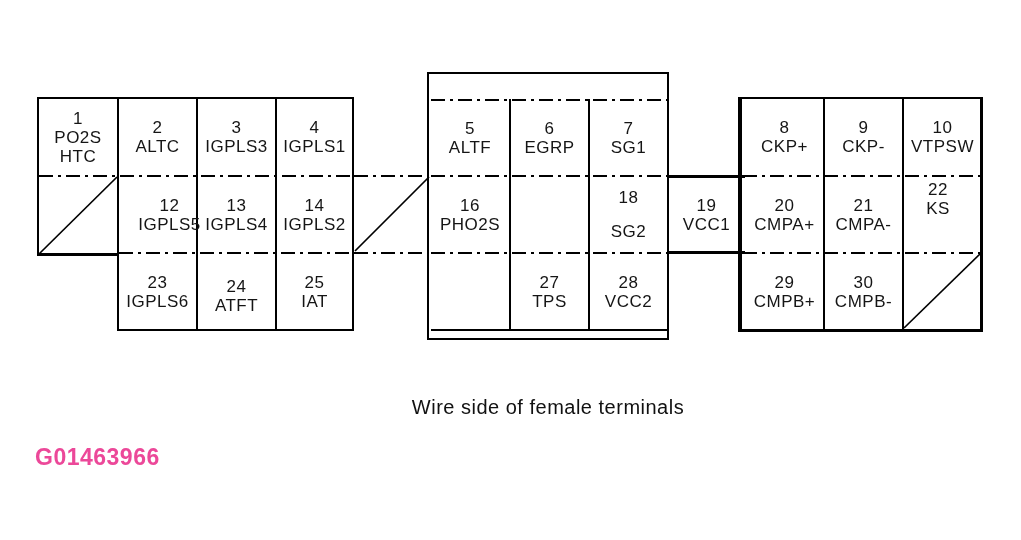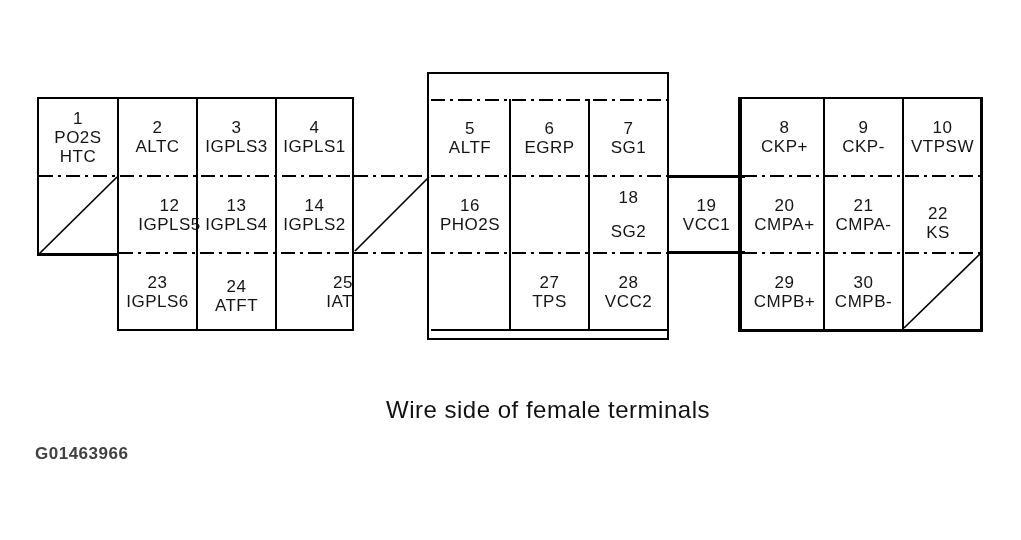--- a/index.html
+++ b/index.html
@@ -57,33 +57,33 @@
     position: absolute;
     left: 0; top: 0;
     width: 1021px; height: 540px;
     pointer-events: none;
   }
   .caption {
     position: absolute;
     top: 396px;
     left: 548px;
     transform: translateX(-50%);
-    font-size: 24px;
+    font-size: 20px;
     letter-spacing: 0.5px;
     color: #111111;
     white-space: nowrap;
   }
   .figure-code {
     position: absolute;
     top: 444px;
     left: 35px;
-    font-size: 17px;
+    font-size: 23px;
     font-weight: bold;
     letter-spacing: 0.5px;
-    color: #404040;
+    color: #ec4899;
   }
 </style>
 </head>
 <body>
 
 <div class="page">
 
   <div class="hl" style="left:37px; top:97px; width:317px; height:2px;"></div>
   <div class="vl" style="left:37px; top:97px; width:2px; height:158px;"></div>
   <div class="hl" style="left:37px; top:253px; width:82px; height:3px;"></div>
@@ -154,21 +154,21 @@
     <span class="lbl">IGPLS2</span>
   </div>
   <div class="cell" style="left:118px; top:253px; width:79px; height:77px;">
     <span class="num">23</span>
     <span class="lbl">IGPLS6</span>
   </div>
   <div class="cell" style="left:197px; top:257px; width:79px; height:77px;">
     <span class="num">24</span>
     <span class="lbl">ATFT</span>
   </div>
-  <div class="cell" style="left:276px; top:253px; width:77px; height:77px;align-items:flex-end;">
+  <div class="cell" style="left:276px; top:253px; width:77px; height:77px;">
     <span class="num">25</span>
     <span class="lbl">IAT</span>
   </div>
 
   <div class="cell" style="left:430px; top:100px; width:80px; height:76px;">
     <span class="num">5</span>
     <span class="lbl">ALTF</span>
   </div>
   <div class="cell" style="left:510px; top:100px; width:79px; height:76px;">
     <span class="num">6</span>
@@ -213,21 +213,21 @@
     <span class="lbl">VTPSW</span>
   </div>
   <div class="cell" style="left:745px; top:176px; width:79px; height:77px;">
     <span class="num">20</span>
     <span class="lbl">CMPA+</span>
   </div>
   <div class="cell" style="left:824px; top:176px; width:79px; height:77px;">
     <span class="num">21</span>
     <span class="lbl">CMPA-</span>
   </div>
-  <div class="cell" style="left:903px; top:184px; width:70px; height:77px;">
+  <div class="cell" style="left:903px; top:160px; width:70px; height:77px;">
     <span class="num">22</span>
     <span class="lbl">KS</span>
   </div>
   <div class="cell" style="left:745px; top:253px; width:79px; height:77px;text-align:right;">
     <span class="num">29</span>
     <span class="lbl">CMPB+</span>
   </div>
   <div class="cell" style="left:824px; top:253px; width:79px; height:77px;">
     <span class="num">30</span>
     <span class="lbl">CMPB-</span>

